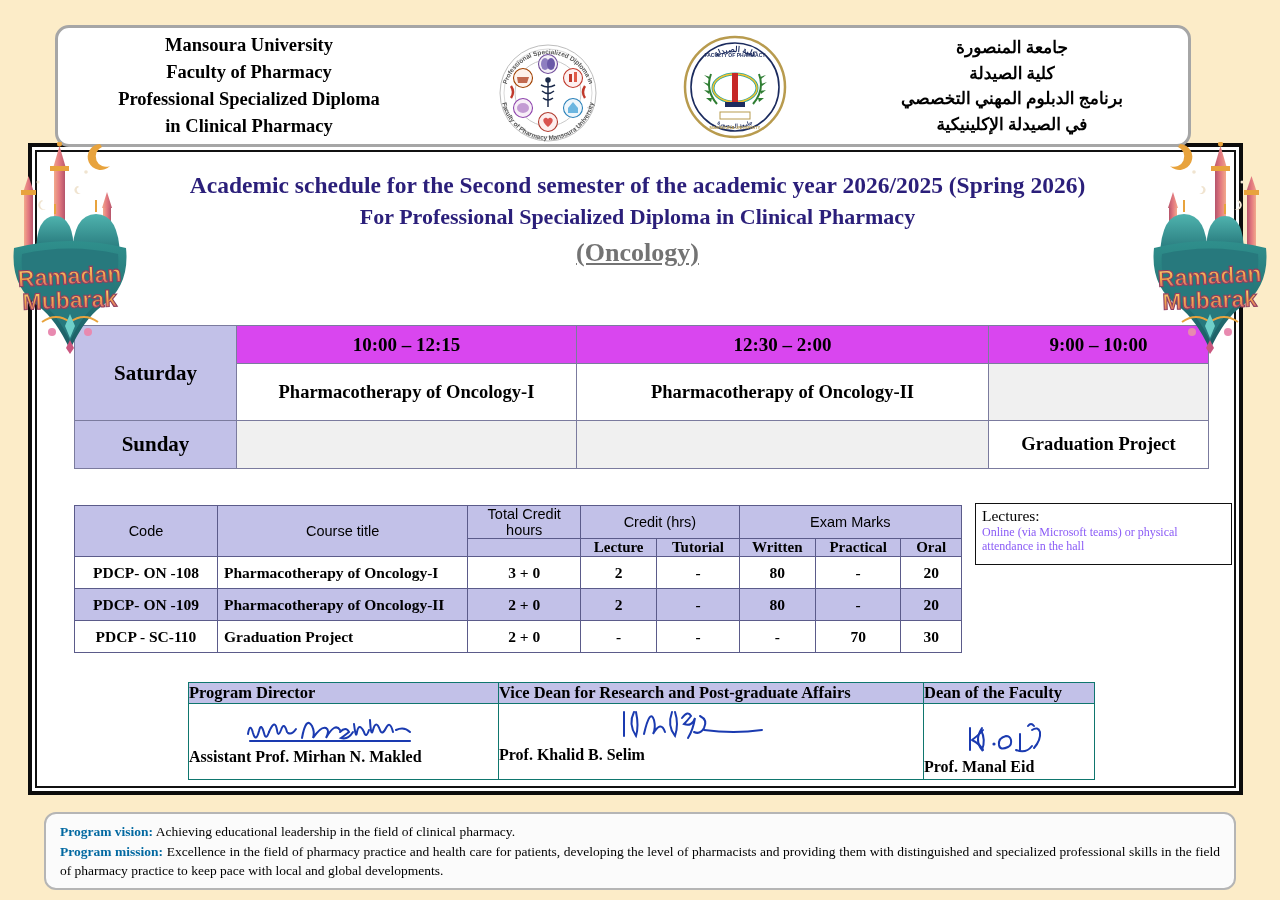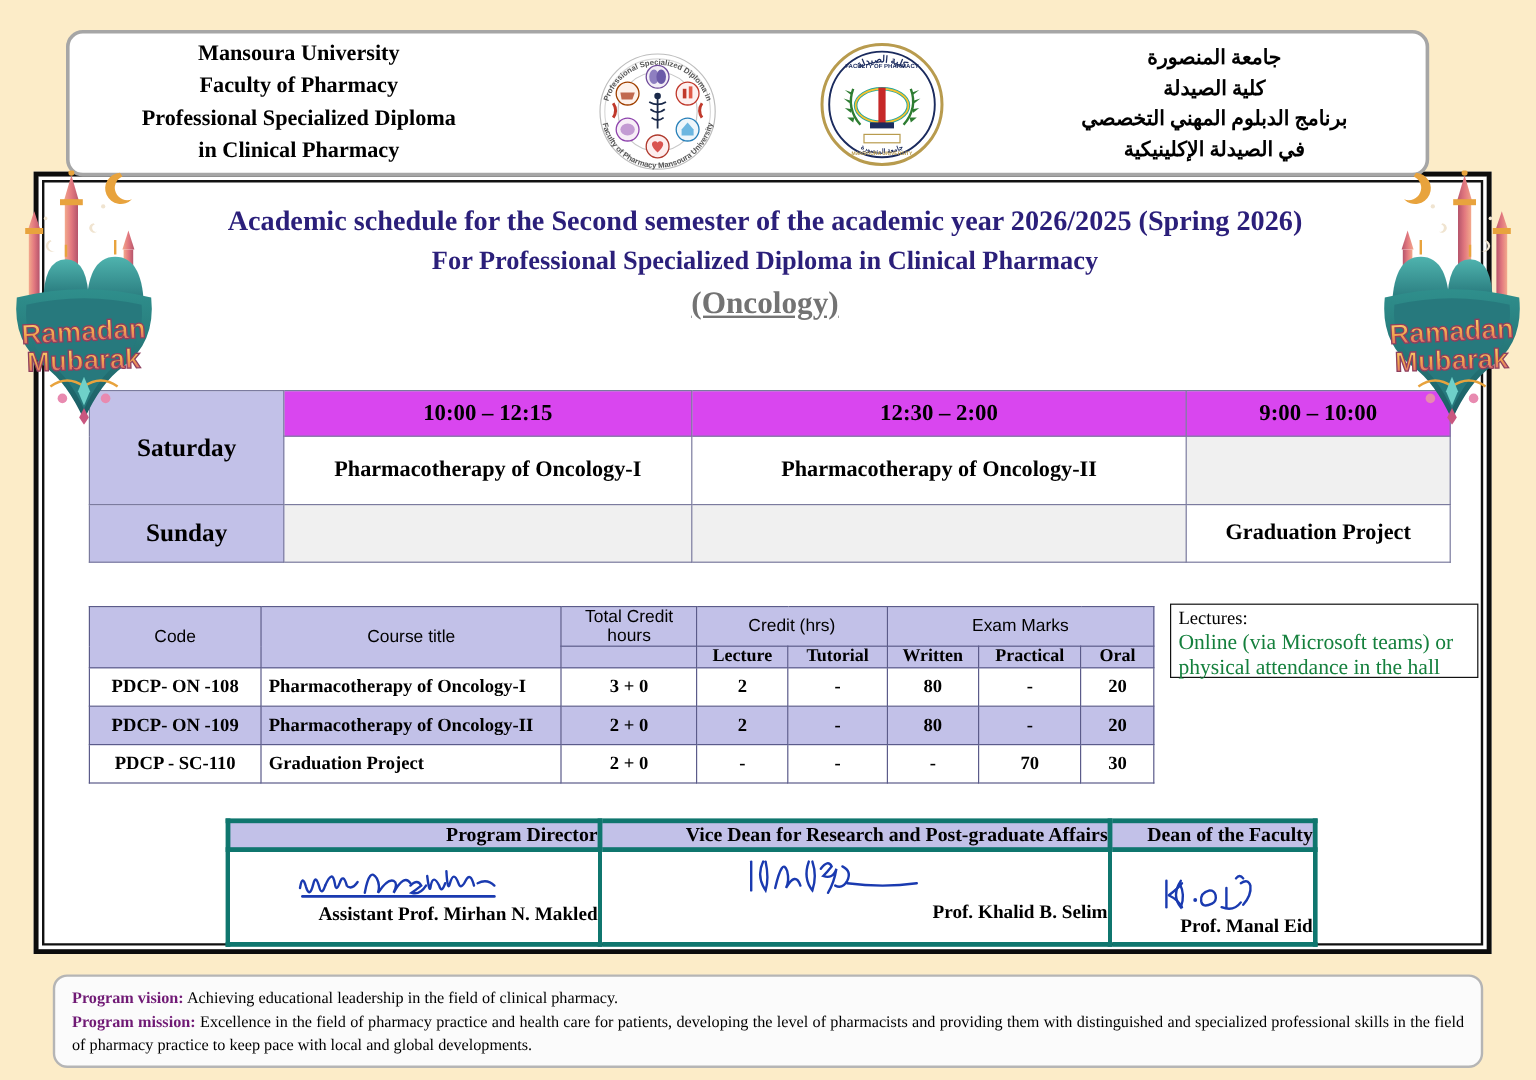--- a/index.html
+++ b/index.html
@@ -67,41 +67,41 @@
   table.courses td { font-size: 15.5px; font-weight: bold; height: 32px; background: #fff; }
   table.courses td.ttl { text-align: left; padding-left: 6px; }
   table.courses tr.alt td { background: #c2c1e8; }
 
   
   .note-box {
     position: absolute; left: 975px; top: 503px; width: 257px; height: 62px;
     border: 1.5px solid #111; background: #fff; padding: 3px 6px; z-index: 2;
   }
   .note-title { font-size: 15.5px; color: #000; line-height: 1.15; }
-  .note-body { font-size: 18px; color: #15803d; line-height: 1.2; }
+  .note-body { font-size: 12px; color: #8b5cf6; line-height: 1.2; }
 
   
   .sign-wrap { position: absolute; left: 188px; top: 682px; width: 906px; z-index: 2; }
   table.sign { border-collapse: collapse; width: 100%; table-layout: fixed; }
-  table.sign th, table.sign td { border: 4px solid #0f766e; text-align: right; color: #000; }
+  table.sign th, table.sign td { border: 1px solid #0f766e; text-align: left; color: #000; }
   table.sign th { background: #c2c1e8; font-size: 16.5px; font-weight: bold; height: 21px; }
   table.sign td { background: #fff; height: 74px; vertical-align: bottom; position: relative; padding-bottom: 3px; }
   .sig-name { font-size: 16px; font-weight: bold; }
   .sig-svg { display: block; margin: 0 auto; }
   .cell-pd .sig-name { padding-bottom: 10px; }
   .cell-vd .sig-name { padding-bottom: 12px; }
 
   
   .footer-panel {
     position: absolute; left: 44px; top: 812px; width: 1192px; height: 78px;
     background: #fbfbfb; border: 2px solid #b5b5b5; border-radius: 12px;
     padding: 8px 14px; z-index: 2;
   }
   .f-line { font-size: 13.5px; color: #000; line-height: 1.45; text-align: justify; }
-  .f-lbl { color: #701a75; font-weight: bold; margin-top: 32px; }
+  .f-lbl { color: #0369a1; font-weight: bold; margin-top: 32px; }
 </style>
 </head>
 <body>
 
 <div class="main-frame"></div>
 
 <div class="header-panel">
 
   <div class="hdr-en">
     <div>Mansoura University</div>

